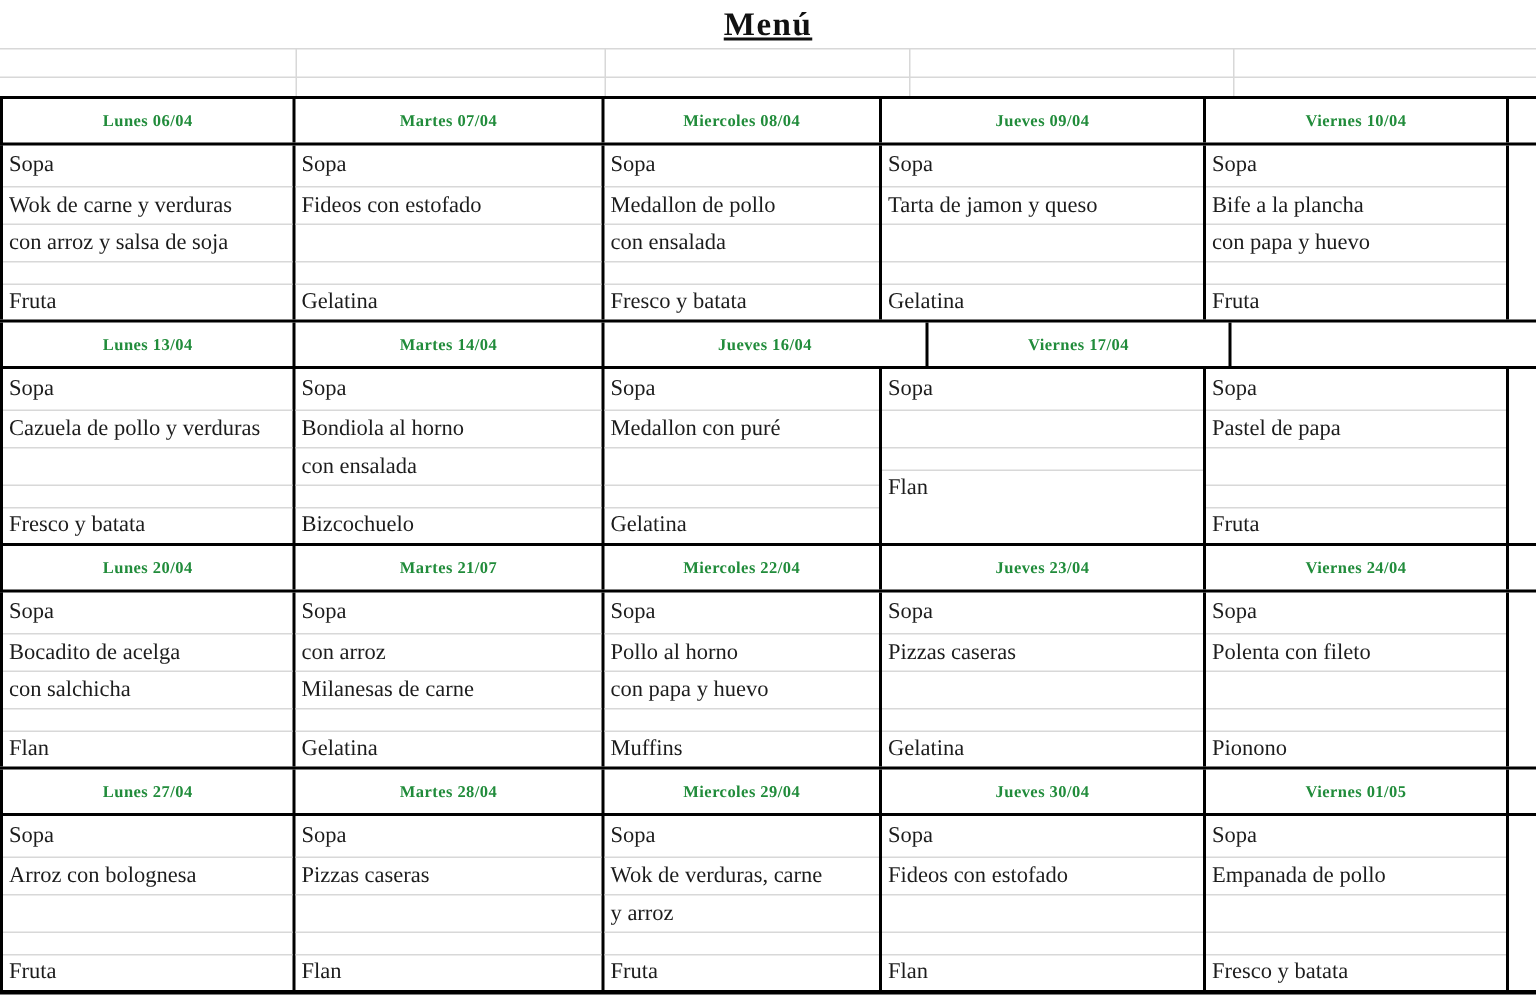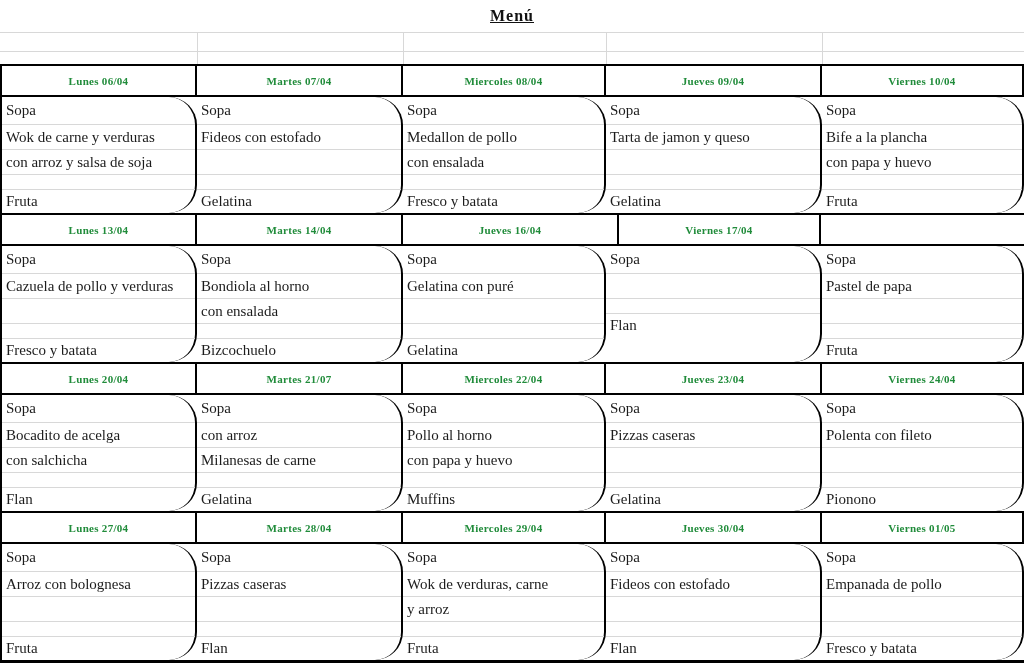--- a/index.html
+++ b/index.html
@@ -4,40 +4,40 @@
 <style>
   :root { --green:#218c3b; --faint:#d8d8d8; --ink:#1c1c1c; --border:#000000; }
   * { margin:0; padding:0; }
   body { background:#ffffff; }
   .sheet {
     width:1024px; height:666px; background:#ffffff; overflow:hidden;
     font-family:"Liberation Serif", serif; position:relative;
   }
   .title-row { height:32px; display:flex; align-items:center; justify-content:center; }
   .title {
-    font-size:16px; font-weight:bold; text-decoration:underline;
+    font-size:22px; font-weight:bold; text-decoration:underline;
     letter-spacing:1px; color:#111; padding:0 8px;
   }
   .grid-band { position:relative; height:32px; }
   .band-row1 { height:18px; border-top:1px solid var(--faint); }
   .band-row2 { height:14px; border-top:1px solid var(--faint); }
   .vgrid { position:absolute; top:0; bottom:0; width:1px; background:var(--faint); }
   .vg1{left:197px}.vg2{left:403px}.vg3{left:606px}.vg4{left:822px}
 
   .menu-table { border-bottom:3px solid var(--border); }
   .week { border-top:2px solid var(--border); }
   .hrow, .brow { display:flex; border-left:2px solid var(--border); }
   .hrow { border-bottom:2px solid var(--border); }
   .hcell {
     box-sizing:border-box; border-right:2px solid var(--border);
     height:29px; display:flex; align-items:center; justify-content:center;
     color:var(--green); font-weight:bold; font-size:11px; letter-spacing:0.3px;
   }
-  .bcol { box-sizing:border-box; border-right:2px solid var(--border);border-radius:28px; }
-  .c0{width:195px}.c1{width:206px}.c2{width:203px}.c3{width:216px}.c4{width:202px}
+  .bcol { box-sizing:border-box; border-right:2px solid var(--border); }
+  .c0{width:195px}.c1{width:206px}.c2{width:185px}.c3{width:216px}.c4{width:202px}
   .bline {
     box-sizing:border-box; border-bottom:1px solid var(--faint);
     display:flex; align-items:center; padding-left:4px;
     font-size:15px; color:var(--ink); white-space:nowrap; overflow:hidden;
   }
   .r0{height:28px}.r1{height:25px}.r2{height:25px}.r3{height:15px}
   .r4{height:23px; border-bottom:none}
 </style>
 </head>
 <body>
@@ -123,21 +123,21 @@
         </div>
         <div class="bcol c1">
           <div class="bline r0">Sopa</div>
           <div class="bline r1">Bondiola al horno</div>
           <div class="bline r2">con ensalada</div>
           <div class="bline r3"></div>
           <div class="bline r4">Bizcochuelo</div>
         </div>
         <div class="bcol c2">
           <div class="bline r0">Sopa</div>
-          <div class="bline r1">Gelatina con puré</div>
+          <div class="bline r1">Medallon con puré</div>
           <div class="bline r2"></div>
           <div class="bline r3"></div>
           <div class="bline r4">Gelatina</div>
         </div>
         <div class="bcol c3">
           <div class="bline r0">Sopa</div>
           <div class="bline r2"></div>
           <div class="bline r3"></div>
           <div class="bline r4">Flan</div>
         </div>

